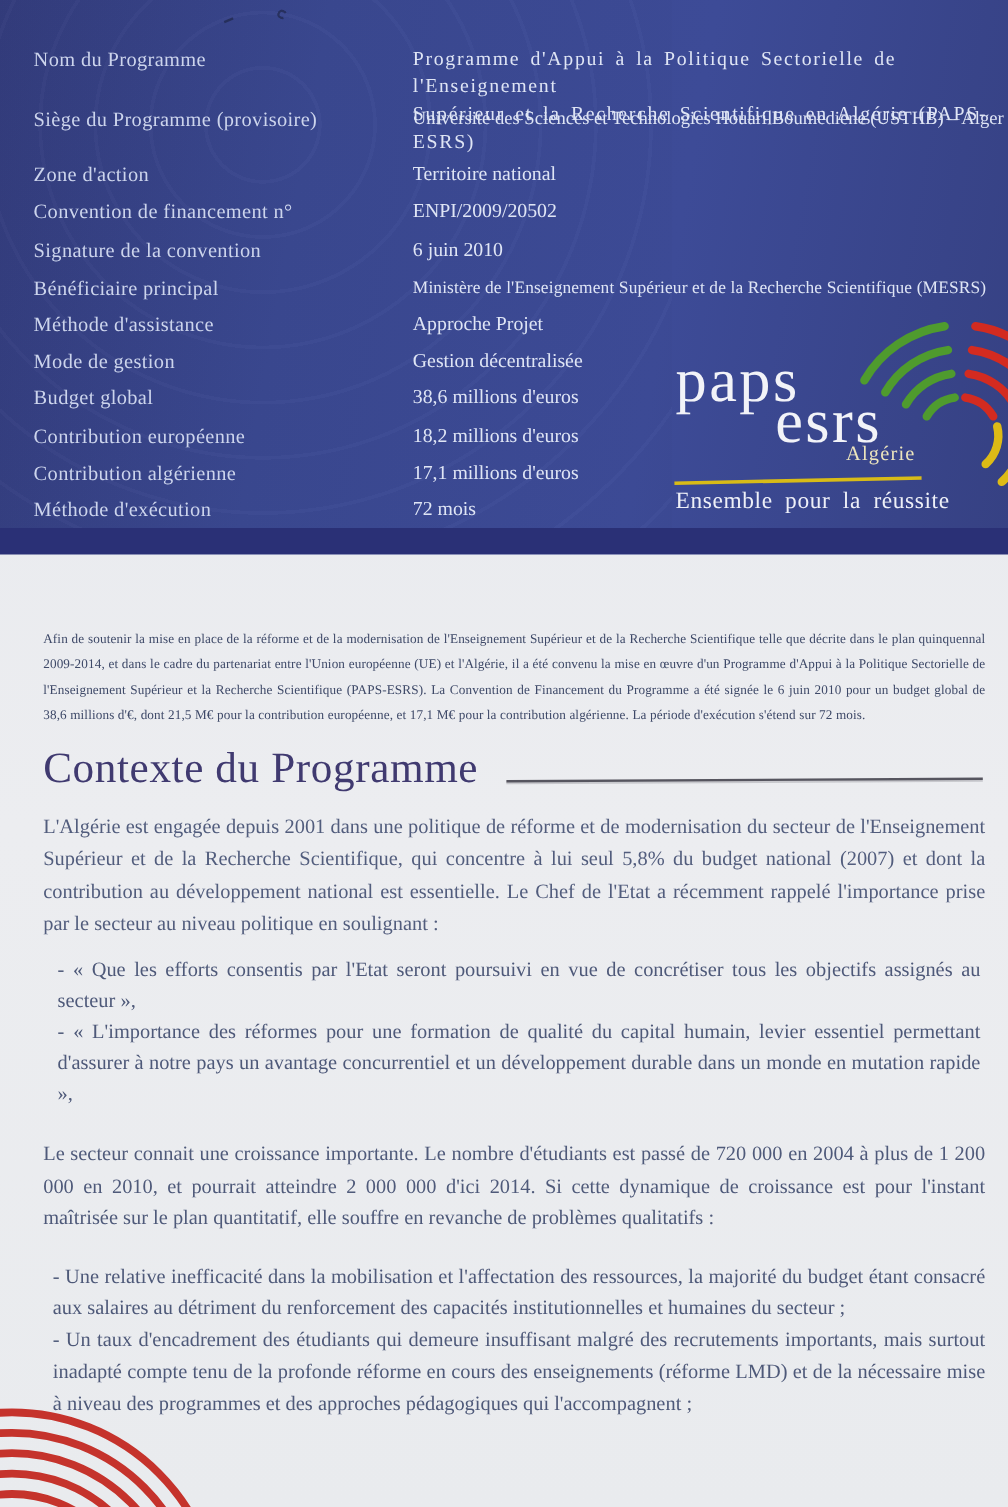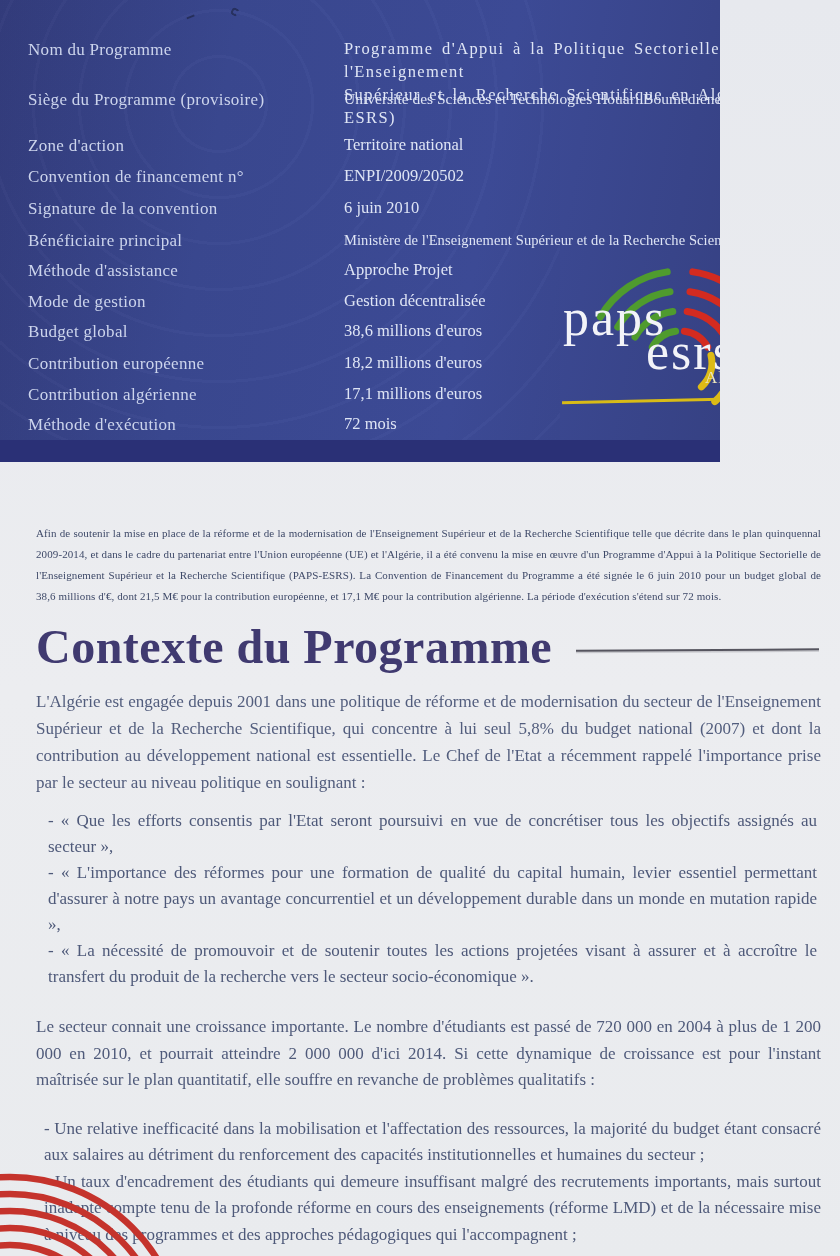--- a/index.html
+++ b/index.html
@@ -6,21 +6,21 @@
   html,body { background:#d8dadd; }
   .page {
     position:relative; width:840px; height:1256px; margin:0 auto;
     overflow:hidden;
     background:linear-gradient(180deg,#e7e9ee 0%, #ecedf0 55%, #e9ebee 100%);
     font-family:"Liberation Serif","DejaVu Serif",serif;
   }
 
   
   .panel {
-    position:relative; width:720px; height:462px;
+    position:relative; width:840px; height:462px;
     background:linear-gradient(100deg,#333c7c 0%, #3a4890 30%, #3d4b97 65%, #364183 100%);
     overflow:hidden;
   }
   .panel::before {
     content:""; position:absolute; left:-60px; top:-120px; width:620px; height:560px;
     background:repeating-radial-gradient(circle at 45% 40%, rgba(255,255,255,0.05) 0 3px, rgba(0,0,0,0.04) 3px 46px);
     opacity:.35; pointer-events:none;
   }
   .panel-band {
     position:absolute; left:0; right:0; bottom:0; height:22px;
@@ -59,21 +59,21 @@
                   font-size:19.5px; letter-spacing:.5px; word-spacing:5px; }
 
   
   .doc-body { padding:16px 19px 0 36px; }
   .intro {
     font-size:11px; line-height:21px; text-align:justify;
     color:#3e4968; letter-spacing:.1px;margin-top:45px;
   }
   .context-head { display:flex; margin-top:12px; }
   .context-title {
-    font-size:48px; font-weight:700; color:#403a70; letter-spacing:.5px;
+    font-size:36px; font-weight:400; color:#403a70; letter-spacing:.5px;
     white-space:nowrap;
   }
   .context-rule {
     flex:1; height:2px; background:#56555f; margin:30px 2px 0 24px;
     transform:rotate(-.3deg); box-shadow:0 1.5px 0 rgba(90,90,100,.25);
   }
   .para { margin-top:14px; font-size:17px; line-height:27px; text-align:justify;
           color:#525d7d; }
   .para.second { margin-top:24px; line-height:26.5px; color:#4f5a7a; }
   .quotes { margin:12px 4px 0 12px; }
@@ -197,39 +197,39 @@
         <path d="M290.4 82.4 A52 52 0 0 1 274.8 133.6"></path>
         <path d="M309.8 77.6 A72 72 0 0 1 288.2 148.5"></path>
         <path d="M329.2 72.7 A92 92 0 0 1 301.5 163.4"></path>
         <path d="M348.6 67.9 A112 112 0 0 1 314.9 178.2"></path>
       </g>
     </svg>
     <div class="logo-word1">paps</div>
     <div class="logo-word2">esrs</div>
     <div class="logo-country">Algérie</div>
     <div class="logo-rule"></div>
+    <div class="logo-tagline">Ensemble pour la réussite</div>
 
     <div class="panel-band"></div>
   </div>
 
   <div class="doc-body">
 
     <p class="intro">Afin de soutenir la mise en place de la réforme et de la modernisation de l'Enseignement Supérieur et de la Recherche Scientifique telle que décrite dans le plan quinquennal 2009-2014, et dans le cadre du partenariat entre l'Union européenne (UE) et l'Algérie, il a été convenu la mise en œuvre d'un Programme d'Appui à la Politique Sectorielle de l'Enseignement Supérieur et la Recherche Scientifique (PAPS-ESRS). La Convention de Financement du Programme a été signée le 6 juin 2010 pour un budget global de 38,6 millions d'€, dont 21,5 M€ pour la contribution européenne, et 17,1 M€ pour la contribution algérienne. La période d'exécution s'étend sur 72 mois.</p>
 
     <div class="context-head">
       <span class="context-title">Contexte du Programme</span>
       <span class="context-rule"></span>
     </div>
 
     <p class="para">L'Algérie est engagée depuis 2001 dans une politique de réforme et de modernisation du secteur de l'Enseignement Supérieur et de la Recherche Scientifique, qui concentre à lui seul 5,8% du budget national (2007) et dont la contribution au développement national est essentielle. Le Chef de l'Etat a récemment rappelé l'importance prise par le secteur au niveau politique en soulignant :</p>
 
     <div class="quotes">
       <p>- « Que les efforts consentis par l'Etat seront poursuivi en vue de concrétiser tous les objectifs assignés au secteur »,</p>
       <p>- « L'importance des réformes pour une formation de qualité du capital humain, levier essentiel permettant d'assurer à notre pays un avantage concurrentiel et un développement durable dans un monde en mutation rapide »,</p>
-      <p>- « La nécessité de promouvoir et de soutenir toutes les actions projetées visant à assurer et à accroître le transfert du produit de la recherche vers le secteur socio-économique ».</p>
     </div>
 
     <p class="para second">Le secteur connait une croissance importante. Le nombre d'étudiants est passé de 720 000 en 2004 à plus de 1 200 000 en 2010, et pourrait atteindre 2 000 000 d'ici 2014. Si cette dynamique de croissance est pour l'instant maîtrisée sur le plan quantitatif, elle souffre en revanche de problèmes qualitatifs :</p>
 
     <div class="issues">
       <p>- Une relative inefficacité dans la mobilisation et l'affectation des ressources, la majorité du budget étant consacré aux salaires au détriment du renforcement des capacités institutionnelles et humaines du secteur ;</p>
       <p>- Un taux d'encadrement des étudiants qui demeure insuffisant malgré des recrutements importants, mais surtout inadapté compte tenu de la profonde réforme en cours des enseignements (réforme LMD) et de la nécessaire mise à niveau des programmes et des approches pédagogiques qui l'accompagnent ;</p>
 
     </div>
   </div>

